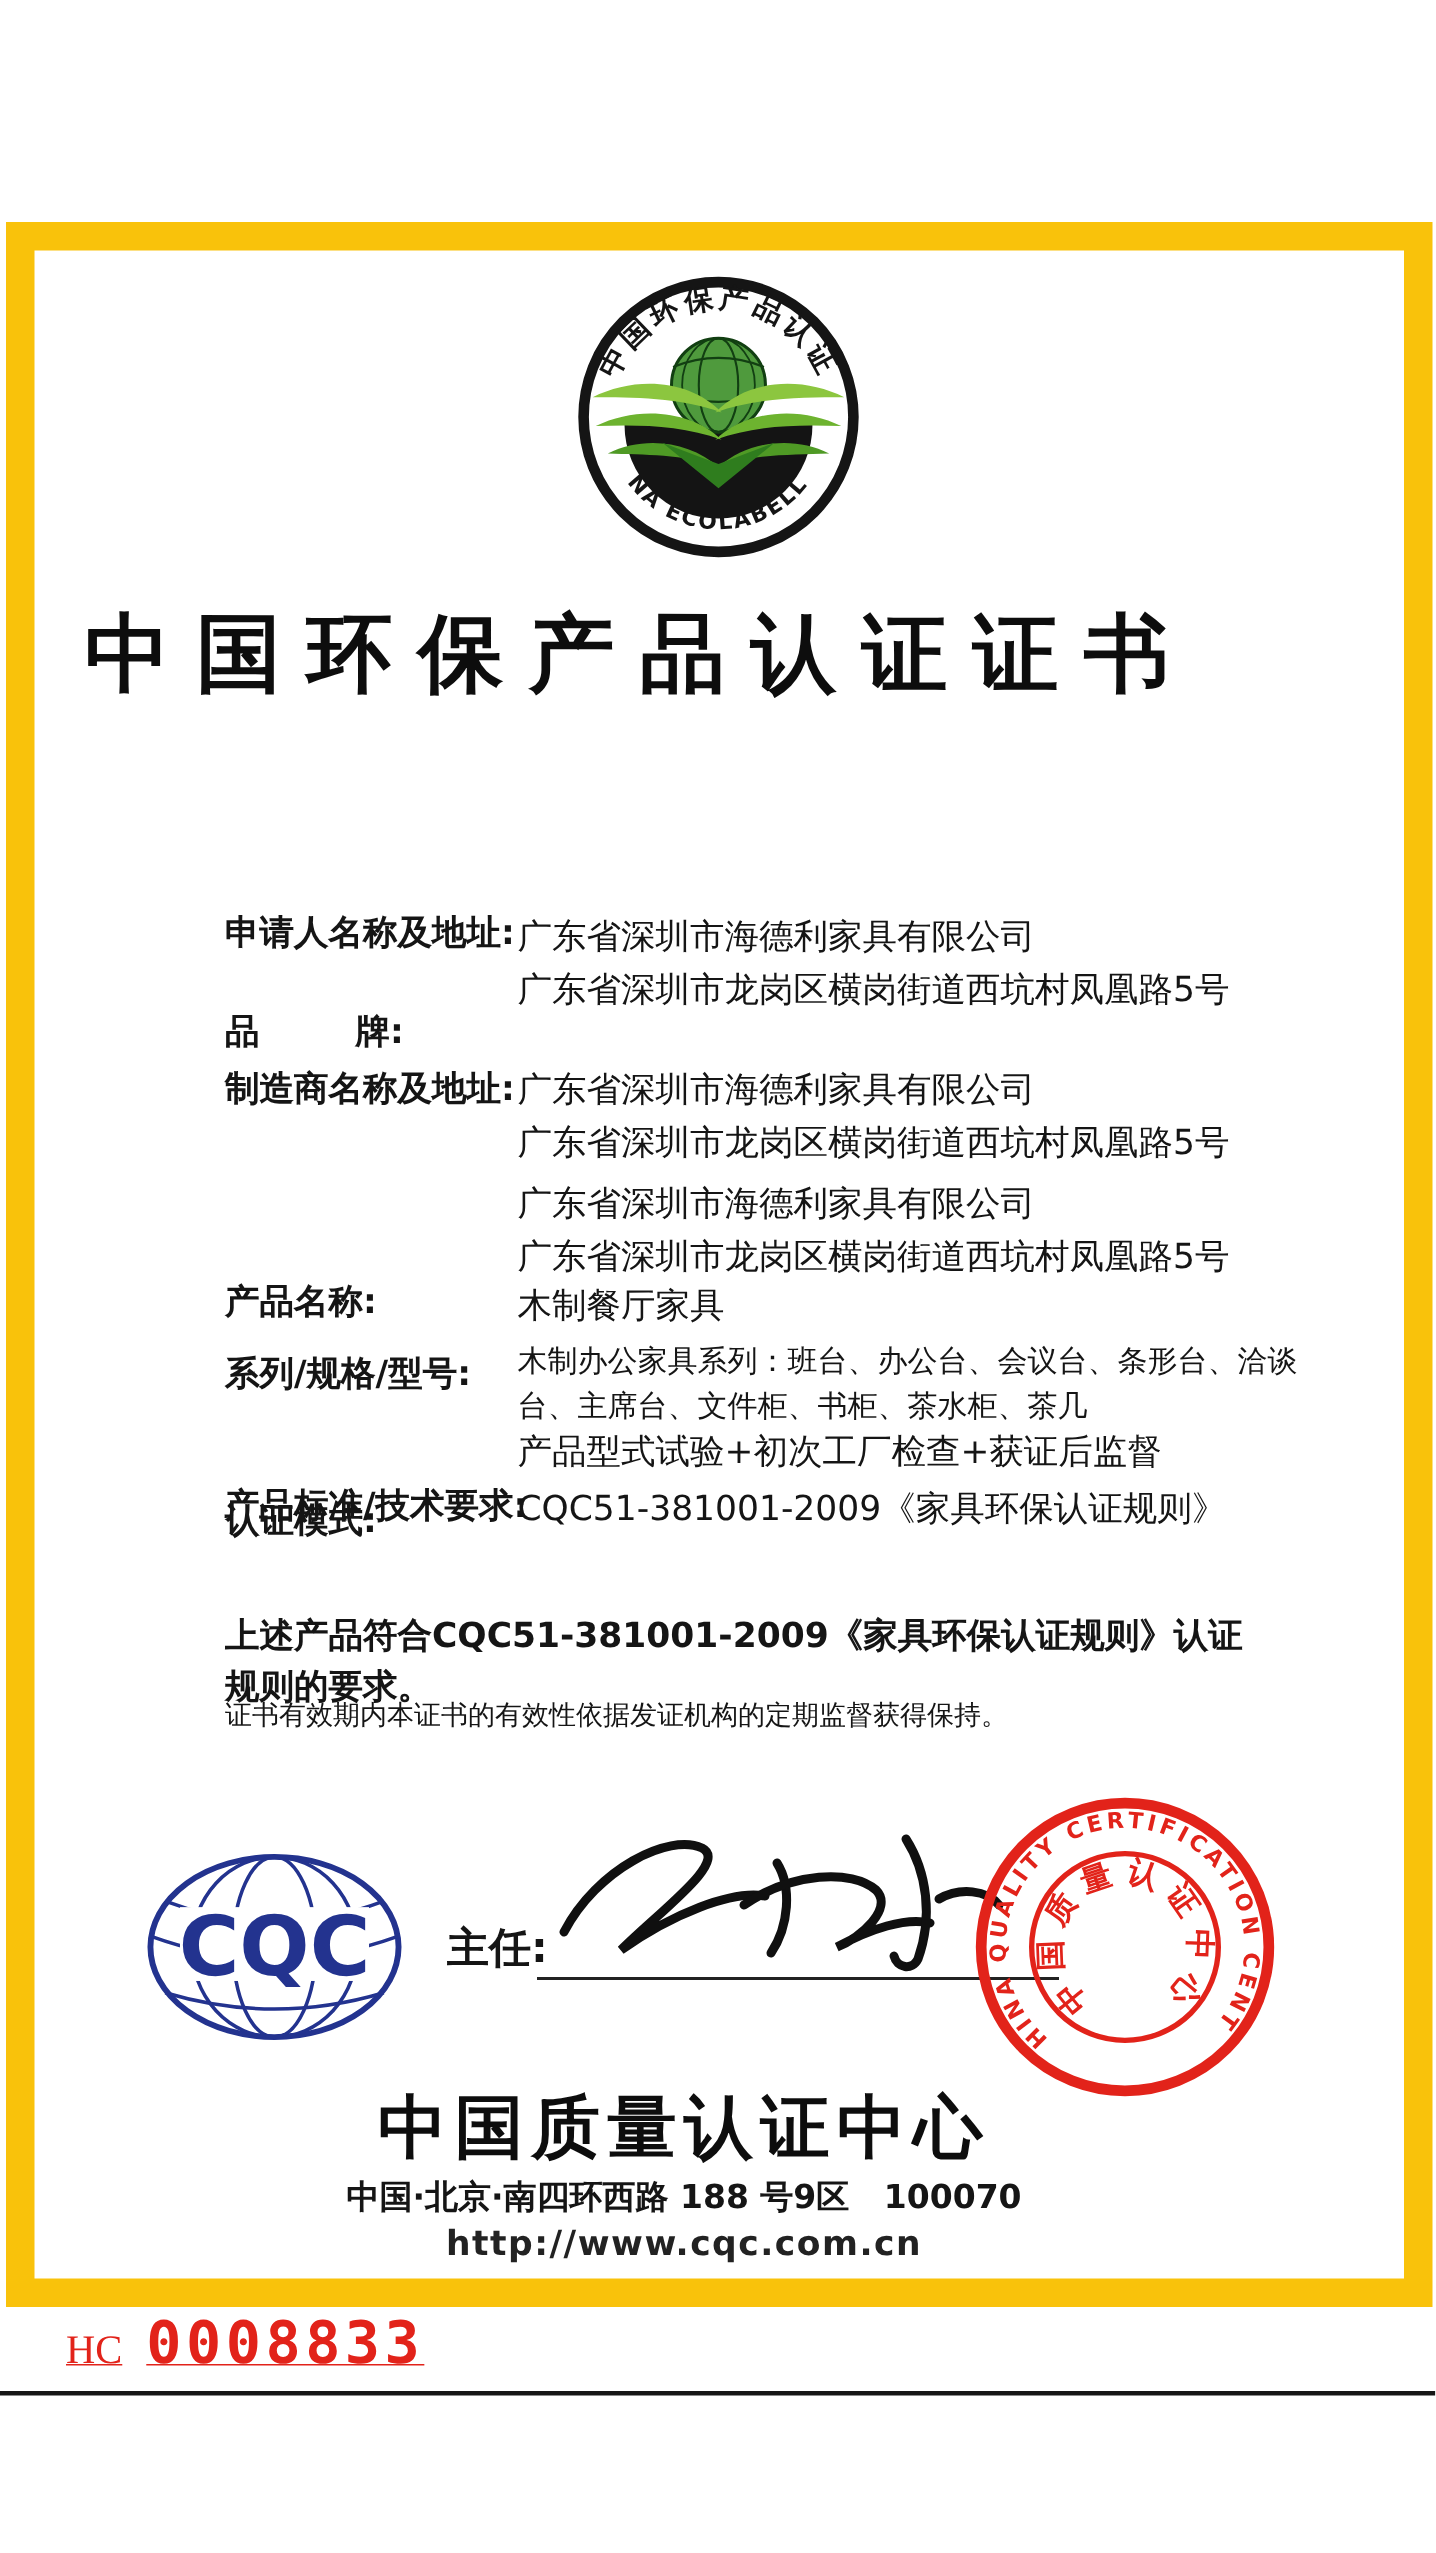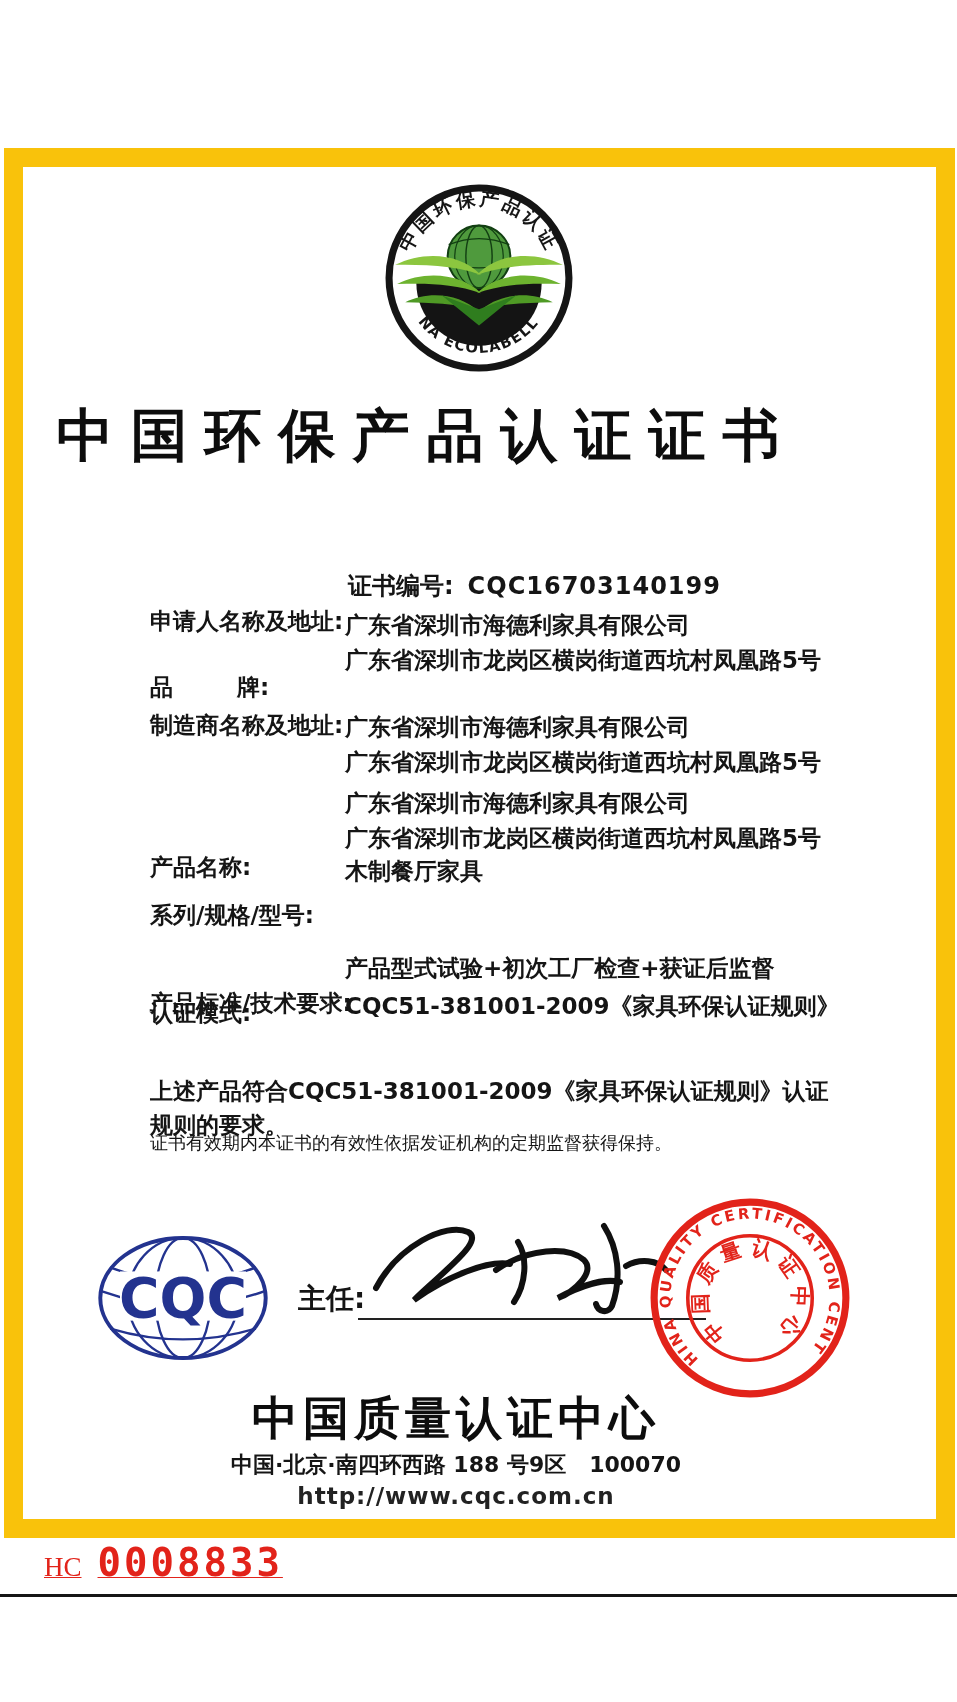--- a/index.html
+++ b/index.html
@@ -12,21 +12,21 @@
 
   .eco-logo { position:absolute; left:383px; top:182px; width:192px; height:192px; }
 
   .cert-title { position:absolute; left:0; top:398px; width:836px; text-align:center;
     font-size:57px; font-weight:bold; letter-spacing:17px; text-indent:17px; color:#0d0d0d; }
 
   .certno-row { position:absolute; left:348px; top:570px; font-size:24px; font-weight:600; }
   .certno-row .val { font-weight:600; letter-spacing:1px; margin-left:14px; }
 
   .flabel { position:absolute; left:150px; font-size:23px; font-weight:600; white-space:pre; }
-  .fvalue { position:absolute; left:345px; font-size:23px; font-weight:700; line-height:35px; width:560px; }
+  .fvalue { position:absolute; left:345px; font-size:23px; font-weight:400; line-height:35px; width:560px; }
   .fvalue.small { font-size:20px; line-height:30px; width:530px; }
 
   .statement { position:absolute; left:150px; top:1074px; width:690px;
     font-size:23px; font-weight:600; line-height:34px; }
 
   .validity { position:absolute; left:150px; top:1096px; font-size:23px; font-weight:600; white-space:pre; }
   .validity span { display:inline-block; }
   .validity .d1 { margin-left:52px; }
   .validity .zhi { margin:0 40px 0 44px; }
 
@@ -91,23 +91,20 @@
         <path d="M12 82 C40 68 76 70 97 92 C70 82 38 82 12 82 Z" fill="#8cc63f"></path>
         <path d="M14 101 C42 87 78 91 97 110 C70 100 40 100 14 101 Z" fill="#6db32f"></path>
         <path d="M22 119 C46 107 76 111 95 128 C72 119 46 120 22 119 Z" fill="#4f9a25"></path>
       </g>
       <path d="M58 112 L95 142 L132 112 L95 126 Z" fill="#2f7d1e"></path>
     </g>
   </svg>
 
   <div class="cert-title">中国环保产品认证证书</div>
 
-  <div class="certno-row">
-    <span>证书编号:</span><span class="val">CQC16703140199</span>
-  </div>
 
   <div class="flabel" style="top:606px">申请人名称及地址:</div>
   <div class="fvalue" style="top:608px">
     <div>广东省深圳市海德利家具有限公司</div>
     <div>广东省深圳市龙岗区横岗街道西坑村凤凰路5号</div>
   </div>
 
   <div class="flabel" style="top:672px">品        牌:</div>
   <div class="fvalue" style="top:672px"></div>
 
@@ -119,20 +116,21 @@
 
   <div class="fvalue" style="top:786px">
     <div>广东省深圳市海德利家具有限公司</div>
     <div>广东省深圳市龙岗区横岗街道西坑村凤凰路5号</div>
   </div>
 
   <div class="flabel" style="top:852px">产品名称:</div>
   <div class="fvalue" style="top:854px">木制餐厅家具</div>
 
   <div class="flabel" style="top:900px">系列/规格/型号:</div>
+  <div class="fvalue small" style="top:892px">木制办公家具系列：班台、办公台、会议台、条形台、洽谈台、主席台、文件柜、书柜、茶水柜、茶几</div>
 
   <div class="flabel" style="top:998px">认证模式:</div>
   <div class="fvalue" style="top:951px">产品型式试验+初次工厂检查+获证后监督</div>
 
   <div class="flabel" style="top:988px">产品标准/技术要求:</div>
   <div class="fvalue" style="top:989px">CQC51-381001-2009《家具环保认证规则》</div>
 
   <div class="statement">上述产品符合CQC51-381001-2009《家具环保认证规则》认证规则的要求。</div>
 
 

